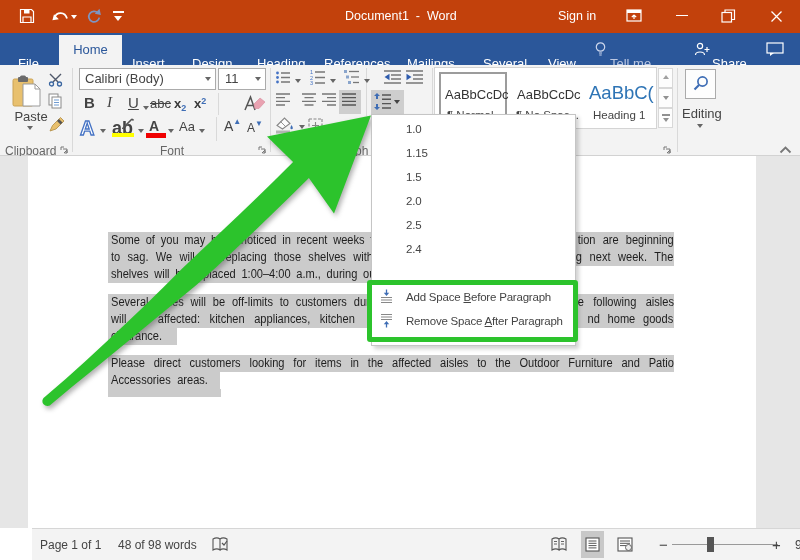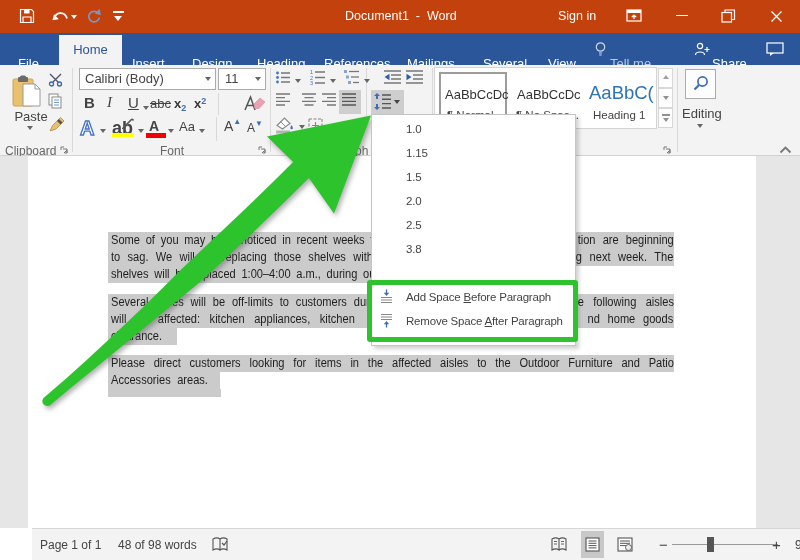--- a/index.html
+++ b/index.html
@@ -316,21 +316,21 @@
     <path d="M 45.3 396.5 L 65.9 378.8 L 85.9 360.7 L 105.6 342.6 L 125.1 324.3 L 144.3 306.0 L 163.2 287.6 L 181.7 268.9 L 200.6 250.9 L 219.5 233.2 L 238.3 215.5 L 256.8 197.7 L 275.0 179.9 L 293.1 162.1 L 267 136.5 L 371 115.5 L 334 213.5 L 308.9 177.9 L 290.7 195.9 L 272.4 213.8 L 253.8 231.7 L 235.0 249.6 L 215.9 267.5 L 196.4 285.0 L 176.0 301.7 L 155.6 318.6 L 135.0 335.6 L 114.3 352.6 L 93.5 369.6 L 72.4 386.5 L 51.5 403.9 A 5 5 0 1 1 45.3 396.5 Z" fill="#2cc32c"></path>
   </g>
 </svg>
 
 <div id="menu">
   <div class="mi" style="top:2px">1.0</div>
   <div class="mi" style="top:26px">1.15</div>
   <div class="mi" style="top:50px">1.5</div>
   <div class="mi" style="top:74px">2.0</div>
   <div class="mi" style="top:98px">2.5</div>
-  <div class="mi" style="top:122px">3.8</div>
+  <div class="mi" style="top:122px">2.4</div>
   <div class="mi" style="top:170px">Add Space <u>B</u>efore Paragraph</div>
   <div class="mi" style="top:194px">Remove Space <u>A</u>fter Paragraph</div>
   <svg class="abs" style="left:7px;top:174px" width="15" height="15" viewBox="0 0 15 15">
     <path d="M7.5 0.5 v4.5" stroke="#3e6db5" stroke-width="1.3" fill="none"></path>
     <path d="M7.5 7 L4.8 3.8 h5.4 Z" fill="#3e6db5"></path>
     <path d="M2 8.5 h11 M2 11 h11 M2 13.5 h11" stroke="#888" stroke-width="1.1"></path>
   </svg>
   <svg class="abs" style="left:7px;top:198px" width="15" height="15" viewBox="0 0 15 15">
     <path d="M2 1.5 h11 M2 4 h11 M2 6.5 h11" stroke="#888" stroke-width="1.1"></path>
     <path d="M7.5 14.5 v-4.5" stroke="#3e6db5" stroke-width="1.3" fill="none"></path>

